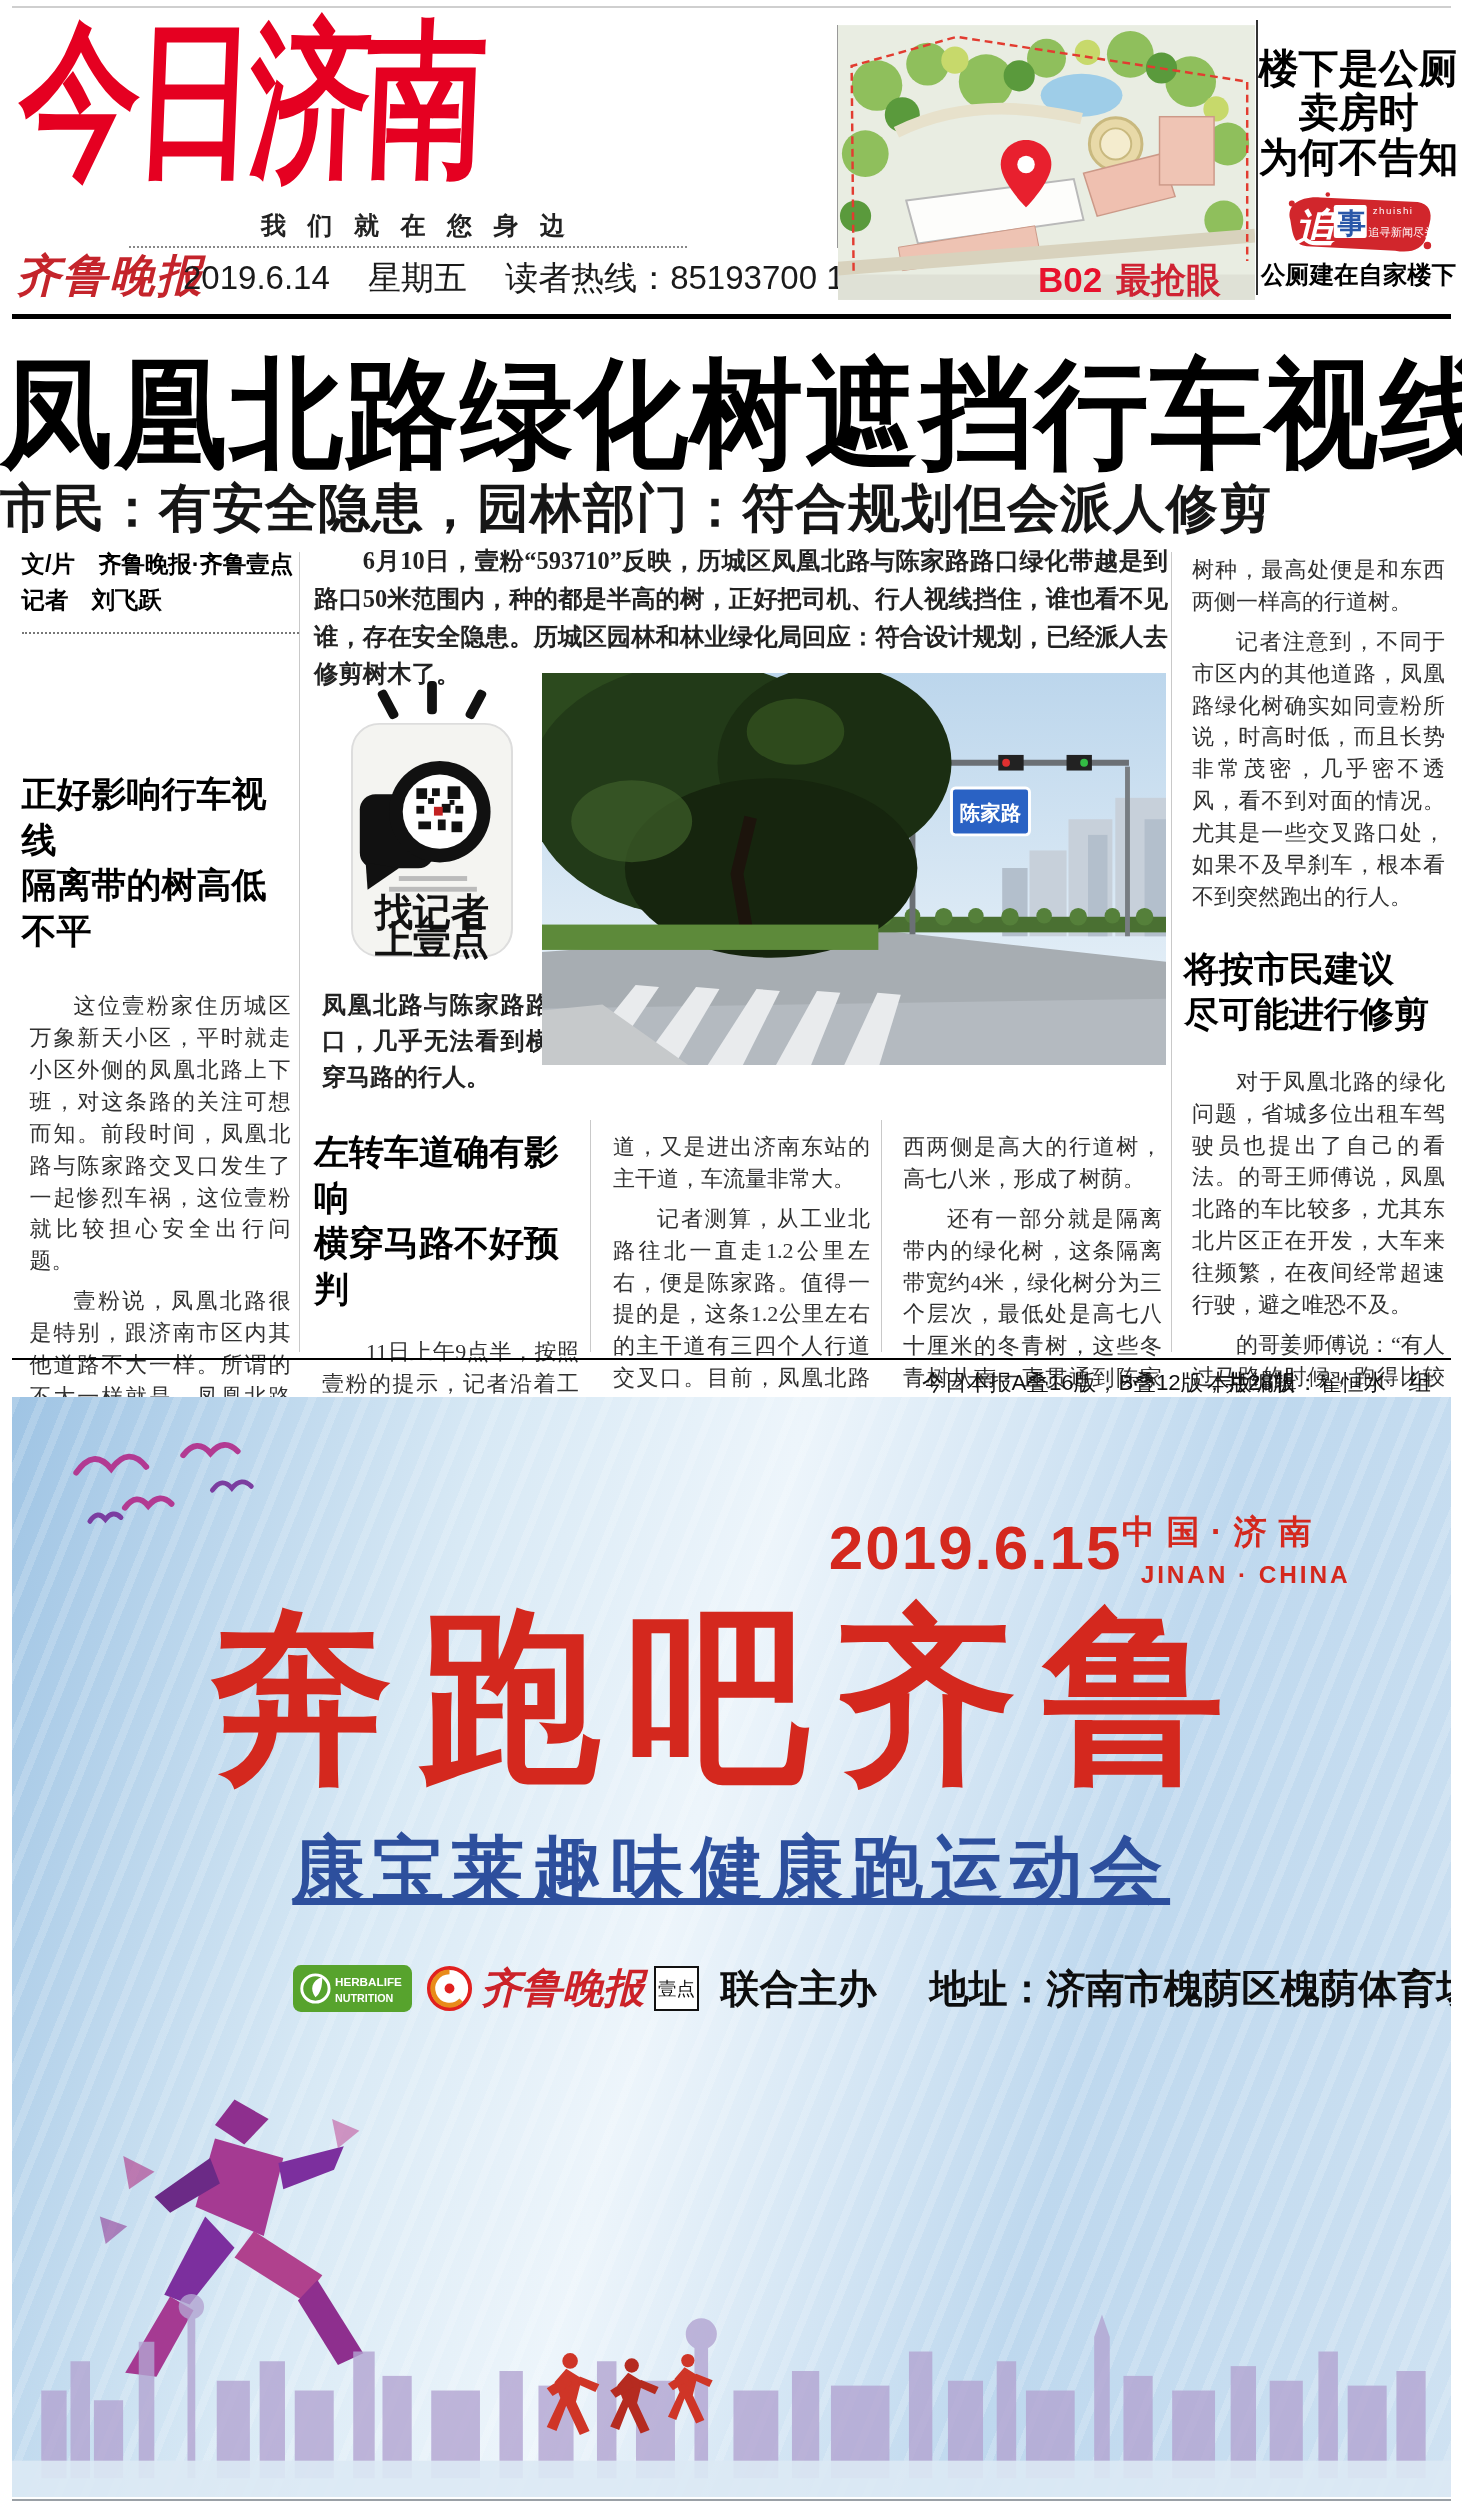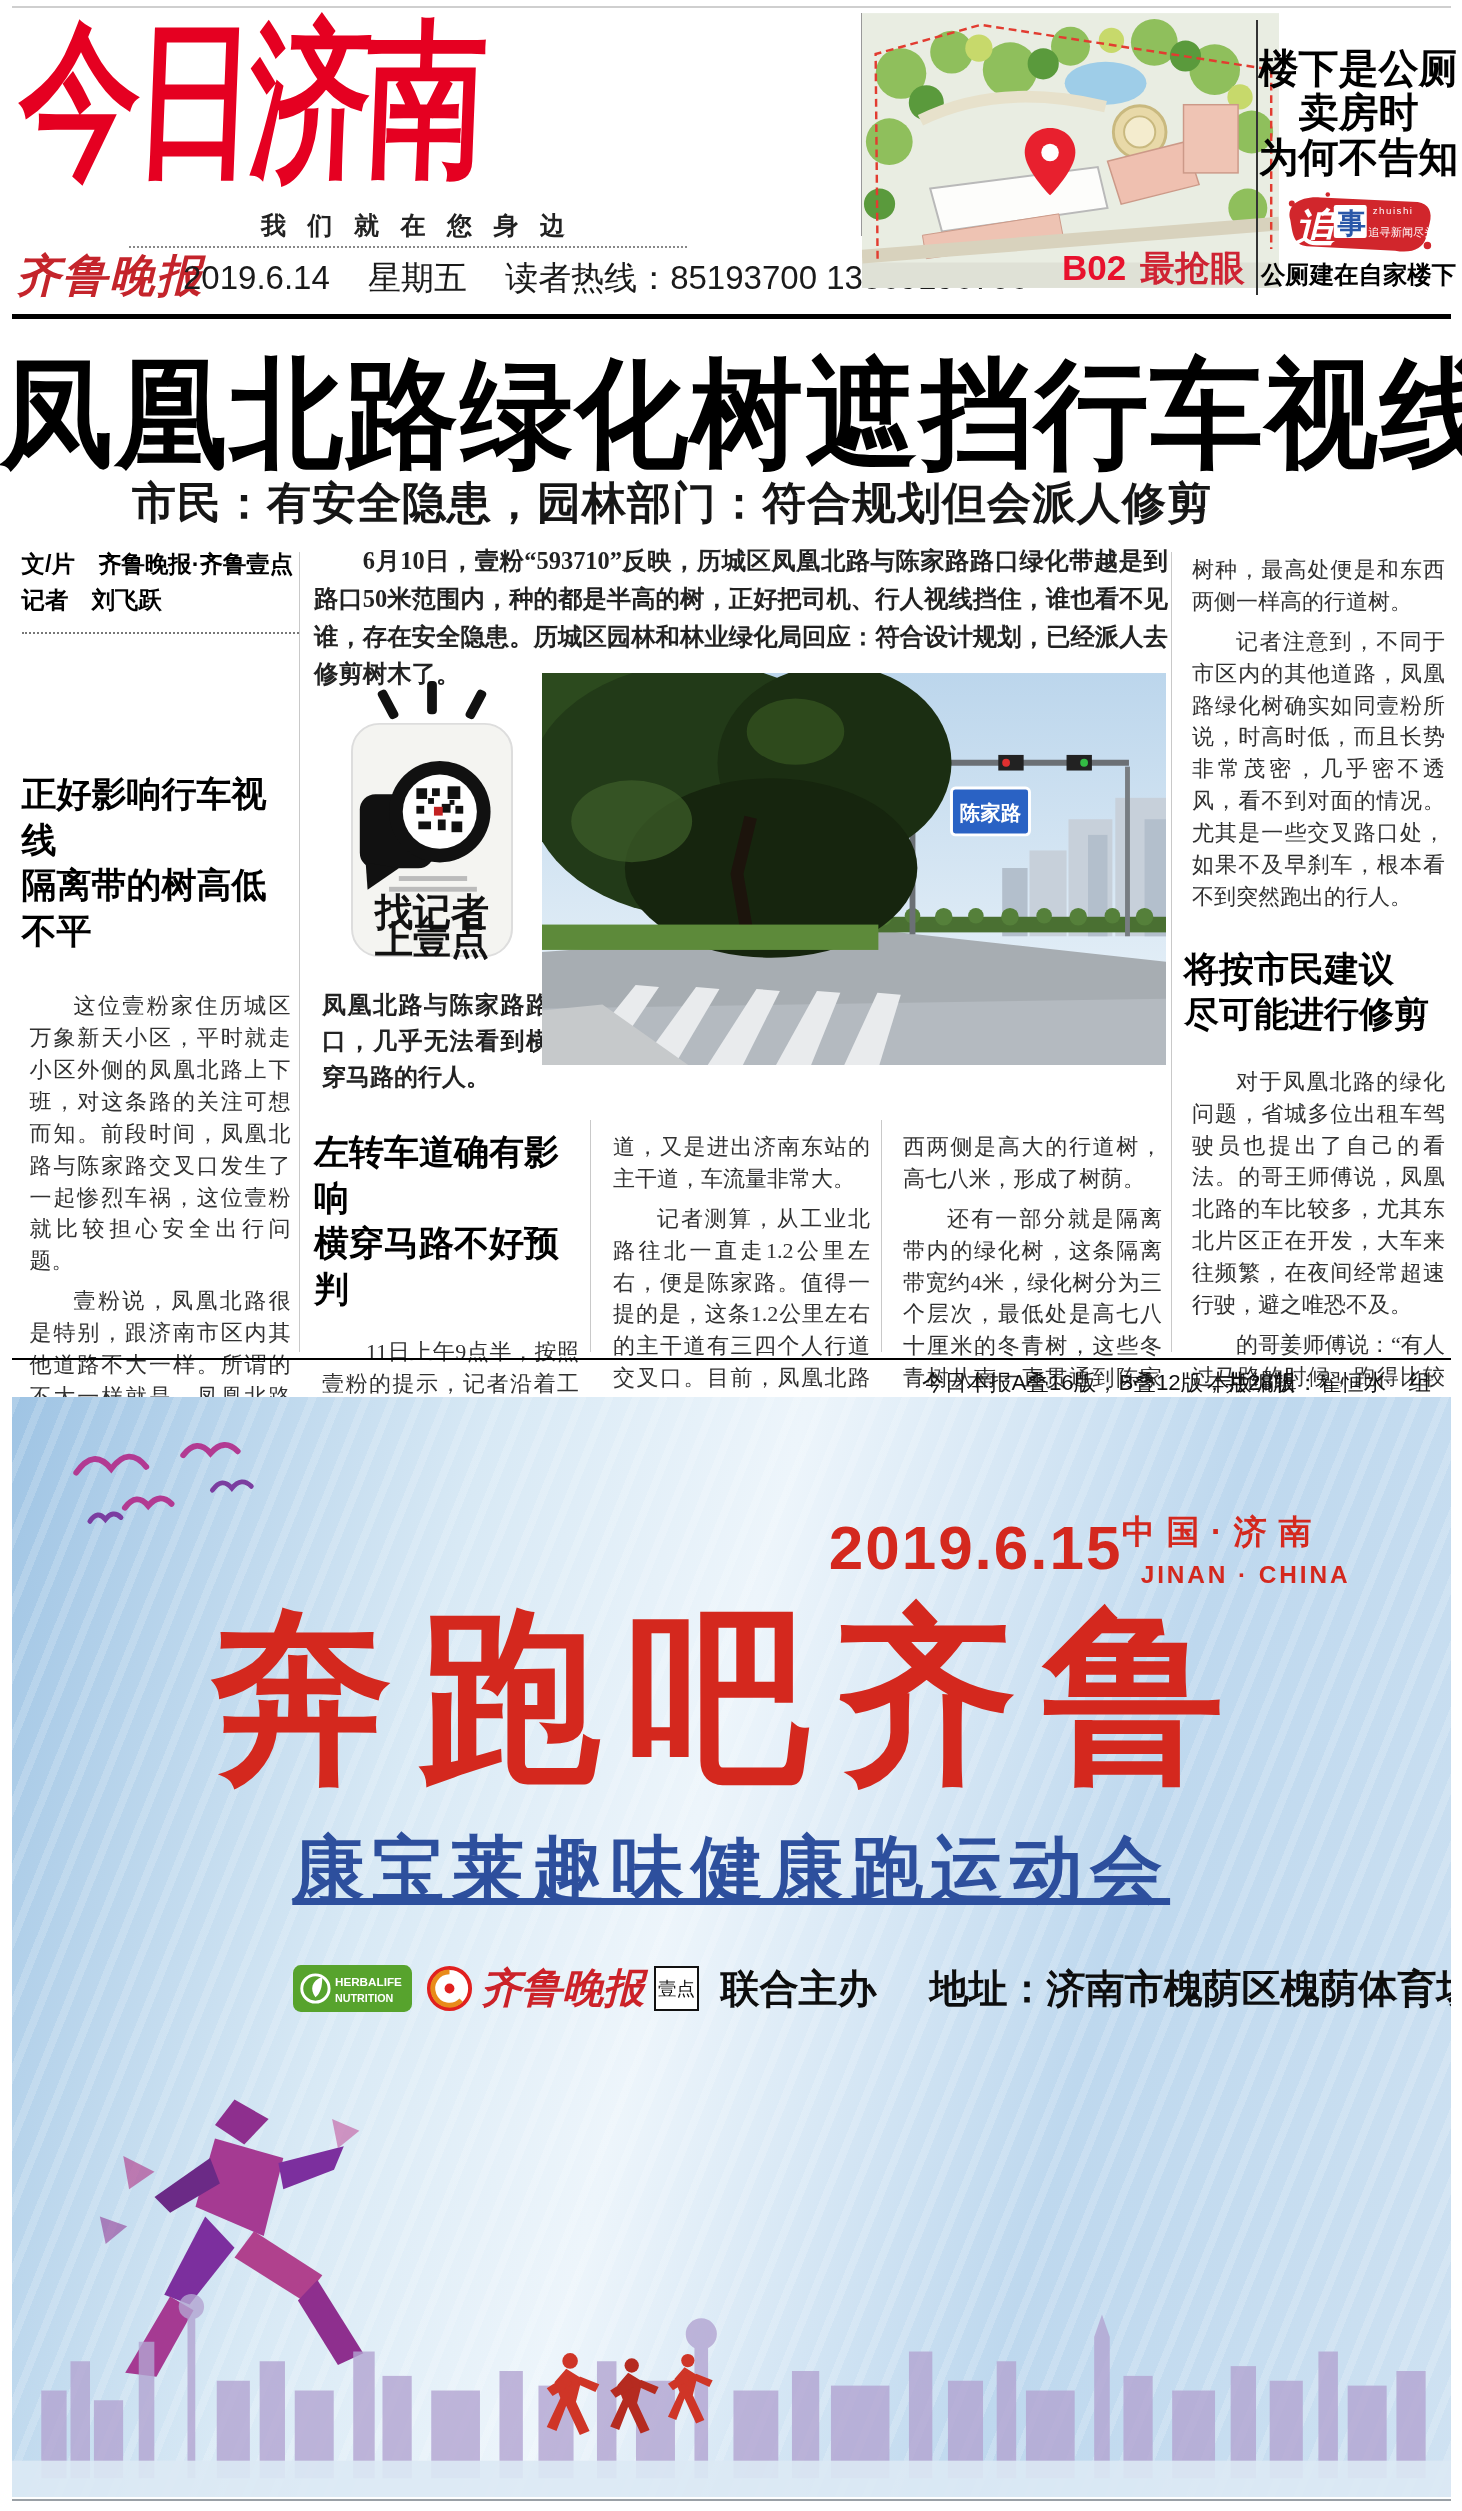--- a/index.html
+++ b/index.html
@@ -10,34 +10,34 @@
   .topline{position:absolute;left:11.7px;top:5.9px;width:1439px;border-top:2px solid #cfcfcf;}
   .masthead{position:absolute;left:23.4px;top:11.7px;font-size:168px;font-weight:900;line-height:1.05;
             color:#e50021;letter-spacing:-7.8px;transform:scaleX(.72) skewX(-3deg);transform-origin:left top;white-space:nowrap;}
   .slogan{position:absolute;left:261px;top:209px;font-size:25px;font-weight:600;letter-spacing:21.5px;color:#222;white-space:nowrap;}
   .slogan-rule{position:absolute;left:129px;top:246px;width:558px;border-top:2.9px dotted #888;}
   .paper-logo{position:absolute;left:15.6px;top:246px;font-family:"Liberation Serif","DejaVu Serif",serif;
               font-size:45px;font-weight:700;font-style:italic;color:#c4242b;letter-spacing:2px;}
   .dateline{position:absolute;left:183px;top:256px;font-size:33px;color:#1a1a1a;white-space:nowrap;}
   .dateline span{margin-right:29px;}
 
-  .teaser-map{position:absolute;left:837px;top:13px;width:417px;height:223px;border-left:1px solid #999;margin-left:24px;}
+  .teaser-map{position:absolute;left:837px;top:25px;width:417px;height:223px;border-left:1px solid #999;}
   .map-label{position:absolute;left:200px;top:232px;font-size:35px;font-weight:900;white-space:nowrap;}
   .map-label .code{color:#e8112d;margin-right:13.7px;}
   .map-label .word{color:#cf2333;}
   .teaser-divider{position:absolute;left:1256px;top:19.5px;width:2px;height:275px;background:#333;}
   .teaser-right{position:absolute;left:1262px;top:19.5px;width:193px;height:275px;display:flex;flex-direction:column;align-items:center;}
   .teaser-headline{margin-top:26px;font-size:40px;font-weight:900;line-height:1.12;text-align:center;color:#000;white-space:nowrap;}
   .teaser-sub{margin-top:auto;margin-bottom:3.9px;font-size:24.4px;font-weight:900;color:#000;white-space:nowrap;}
   .header-rule{position:absolute;left:11.7px;top:314px;width:1439px;height:4.9px;background:#000;}
 
   
   .main-headline{position:absolute;left:0;top:339px;width:1463px;text-align:center;font-size:113px;font-weight:900;
                  color:#000;letter-spacing:2px;transform:scaleY(1.05);white-space:nowrap;}
-  .deck{position:absolute;left:0;top:474px;width:1212px;text-align:right;font-size:44px;font-weight:700;color:#161616;letter-spacing:1px;white-space:nowrap;}
+  .deck{position:absolute;left:0;top:474px;width:1212px;text-align:right;font-size:52px;font-weight:700;color:#161616;letter-spacing:1px;white-space:nowrap;}
 
   
   .bodytext{font-family:"Liberation Serif","DejaVu Serif",serif;font-size:22px;line-height:1.45;color:#313131;text-align:justify;}
   .bodytext p{margin:8px;text-indent:2em;}
   .bodytext p.cont{text-indent:0;}
   .byline{position:absolute;left:21.5px;top:548px;width:277px;font-size:23.4px;font-weight:700;line-height:1.55;
           color:#000;padding-bottom:13.7px;border-bottom:2.9px dotted #777;}
   .subhead{font-size:35px;font-weight:700;line-height:1.3;color:#000;font-family:"Liberation Sans","DejaVu Sans",sans-serif;}
   .col1{position:absolute;left:21.5px;top:546px;width:277px;}
   .col1 .subhead{margin-top:137px;}

